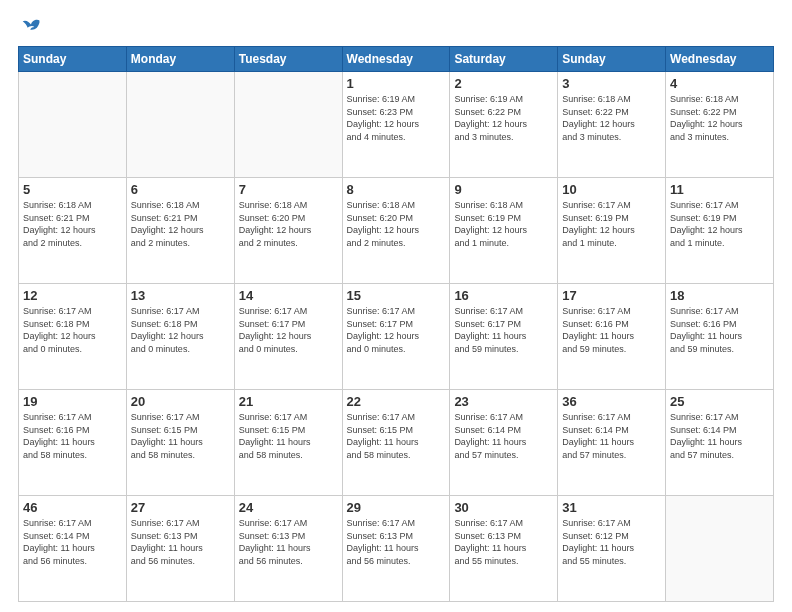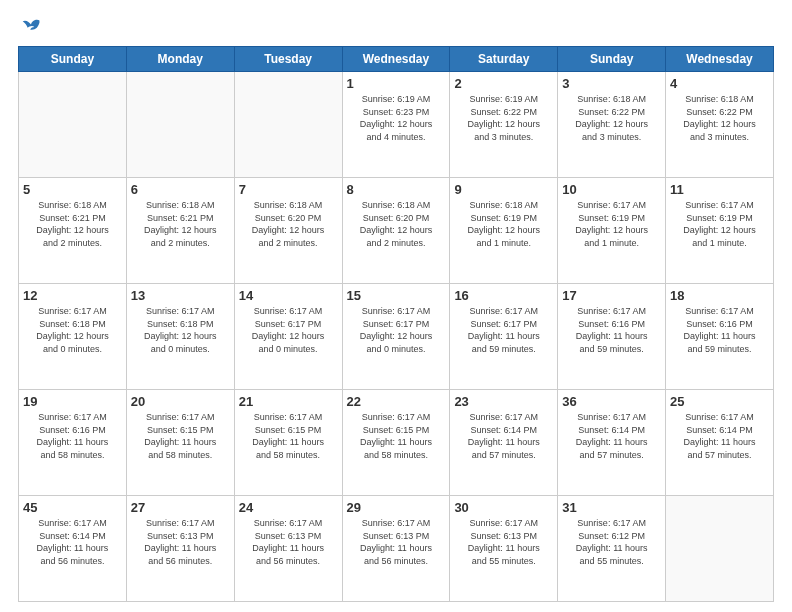--- a/index.html
+++ b/index.html
@@ -62,21 +62,21 @@
       border-collapse: collapse;
       width: 100%;
       table-layout: fixed;
     }
     .calendar th {
       background: #2e75b6;
       color: #fff;
       font-size: 12px;
       font-weight: bold;
       padding: 5px 4px;
-      text-align: center;
+      text-align: left;
       border: 1px solid #1a5a9a;
     }
     .calendar td {
       border: 1px solid #ccc;
       vertical-align: top;
       padding: 4px 4px;
       font-size: 9.5px;
       color: #333;
       background: #fff;
       height: 86px;
@@ -88,21 +88,20 @@
       font-size: 13px;
       font-weight: bold;
       color: #333;
       display: block;
       margin-bottom: 2px;
     }
     .day-info {
       font-size: 9px;
       color: #444;
       line-height: 1.4;
-      text-align: center;
     }
     tr.cal-row td {
       height: 86px;
     }
   </style>
 </head>
 <body>
 
 <div class="page">
   <div class="header">
@@ -315,21 +314,21 @@
           <td>
             <span class="day-num">25</span>
             <div class="day-info" style="white-space: pre-line;">Sunrise: 6:17 AM
 Sunset: 6:14 PM
 Daylight: 11 hours
 and 57 minutes.</div>
           </td>
         </tr>
         <tr class="cal-row">
           <td>
-            <span class="day-num">45</span>
+            <span class="day-num">46</span>
             <div class="day-info" style="white-space: pre-line;">Sunrise: 6:17 AM
 Sunset: 6:14 PM
 Daylight: 11 hours
 and 56 minutes.</div>
           </td>
           <td>
             <span class="day-num">27</span>
             <div class="day-info" style="white-space: pre-line;">Sunrise: 6:17 AM
 Sunset: 6:13 PM
 Daylight: 11 hours

